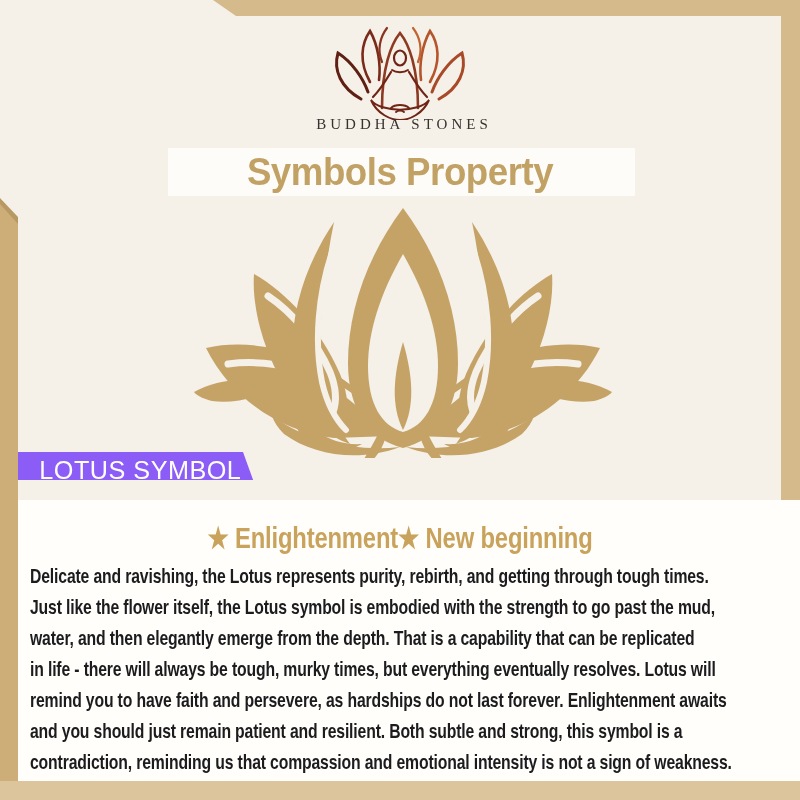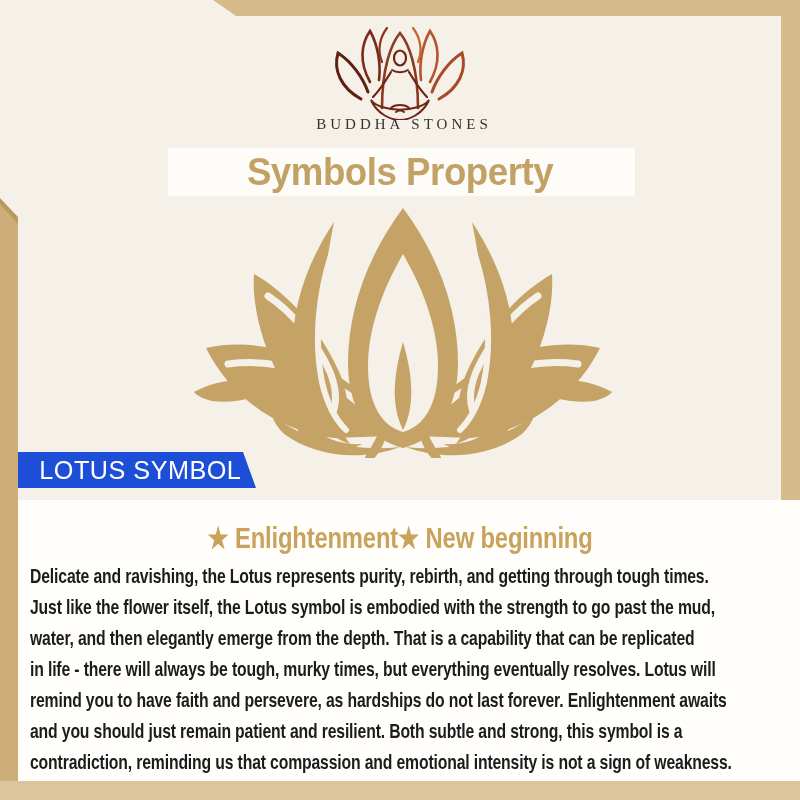--- a/index.html
+++ b/index.html
@@ -27,21 +27,21 @@
   
   .title-band{position:absolute;left:168px;top:148px;width:467px;height:48px;background:#fdfcf9;}
   .page-title{position:absolute;left:0;top:148px;width:800px;height:48px;line-height:48px;
     text-align:center;font-weight:700;font-size:39px;color:#c2a164;
     transform:scaleX(.94);letter-spacing:-.5px;}
 
   
   .lotus-svg{position:absolute;left:188px;top:200px;width:430px;height:258px;}
 
   
-  .section-banner{position:absolute;left:18px;top:452px;width:238px;height:36px;background:#1d4ed8;
+  .section-banner{position:absolute;left:18px;top:452px;width:238px;height:28px;background:#8b5cf6;
     clip-path:polygon(0 0,225px 0,238px 36px,0 36px);}
   .section-banner span{display:block;padding-left:22px;line-height:37px;font-size:26px;
     color:#ffffff;letter-spacing:.5px;transform:scaleX(.97);transform-origin:0 50%;}
 
   
   .content-panel{position:absolute;left:18px;top:500px;width:782px;height:281px;background:#fffefb;}
   .content-heading{position:absolute;left:0;top:516px;width:800px;height:44px;line-height:44px;
     text-align:center;font-weight:700;font-size:29px;color:#c9a25c;
     transform:scaleX(.82);letter-spacing:-.2px;}
   .paragraph{position:absolute;left:30px;top:560px;width:1000px;

